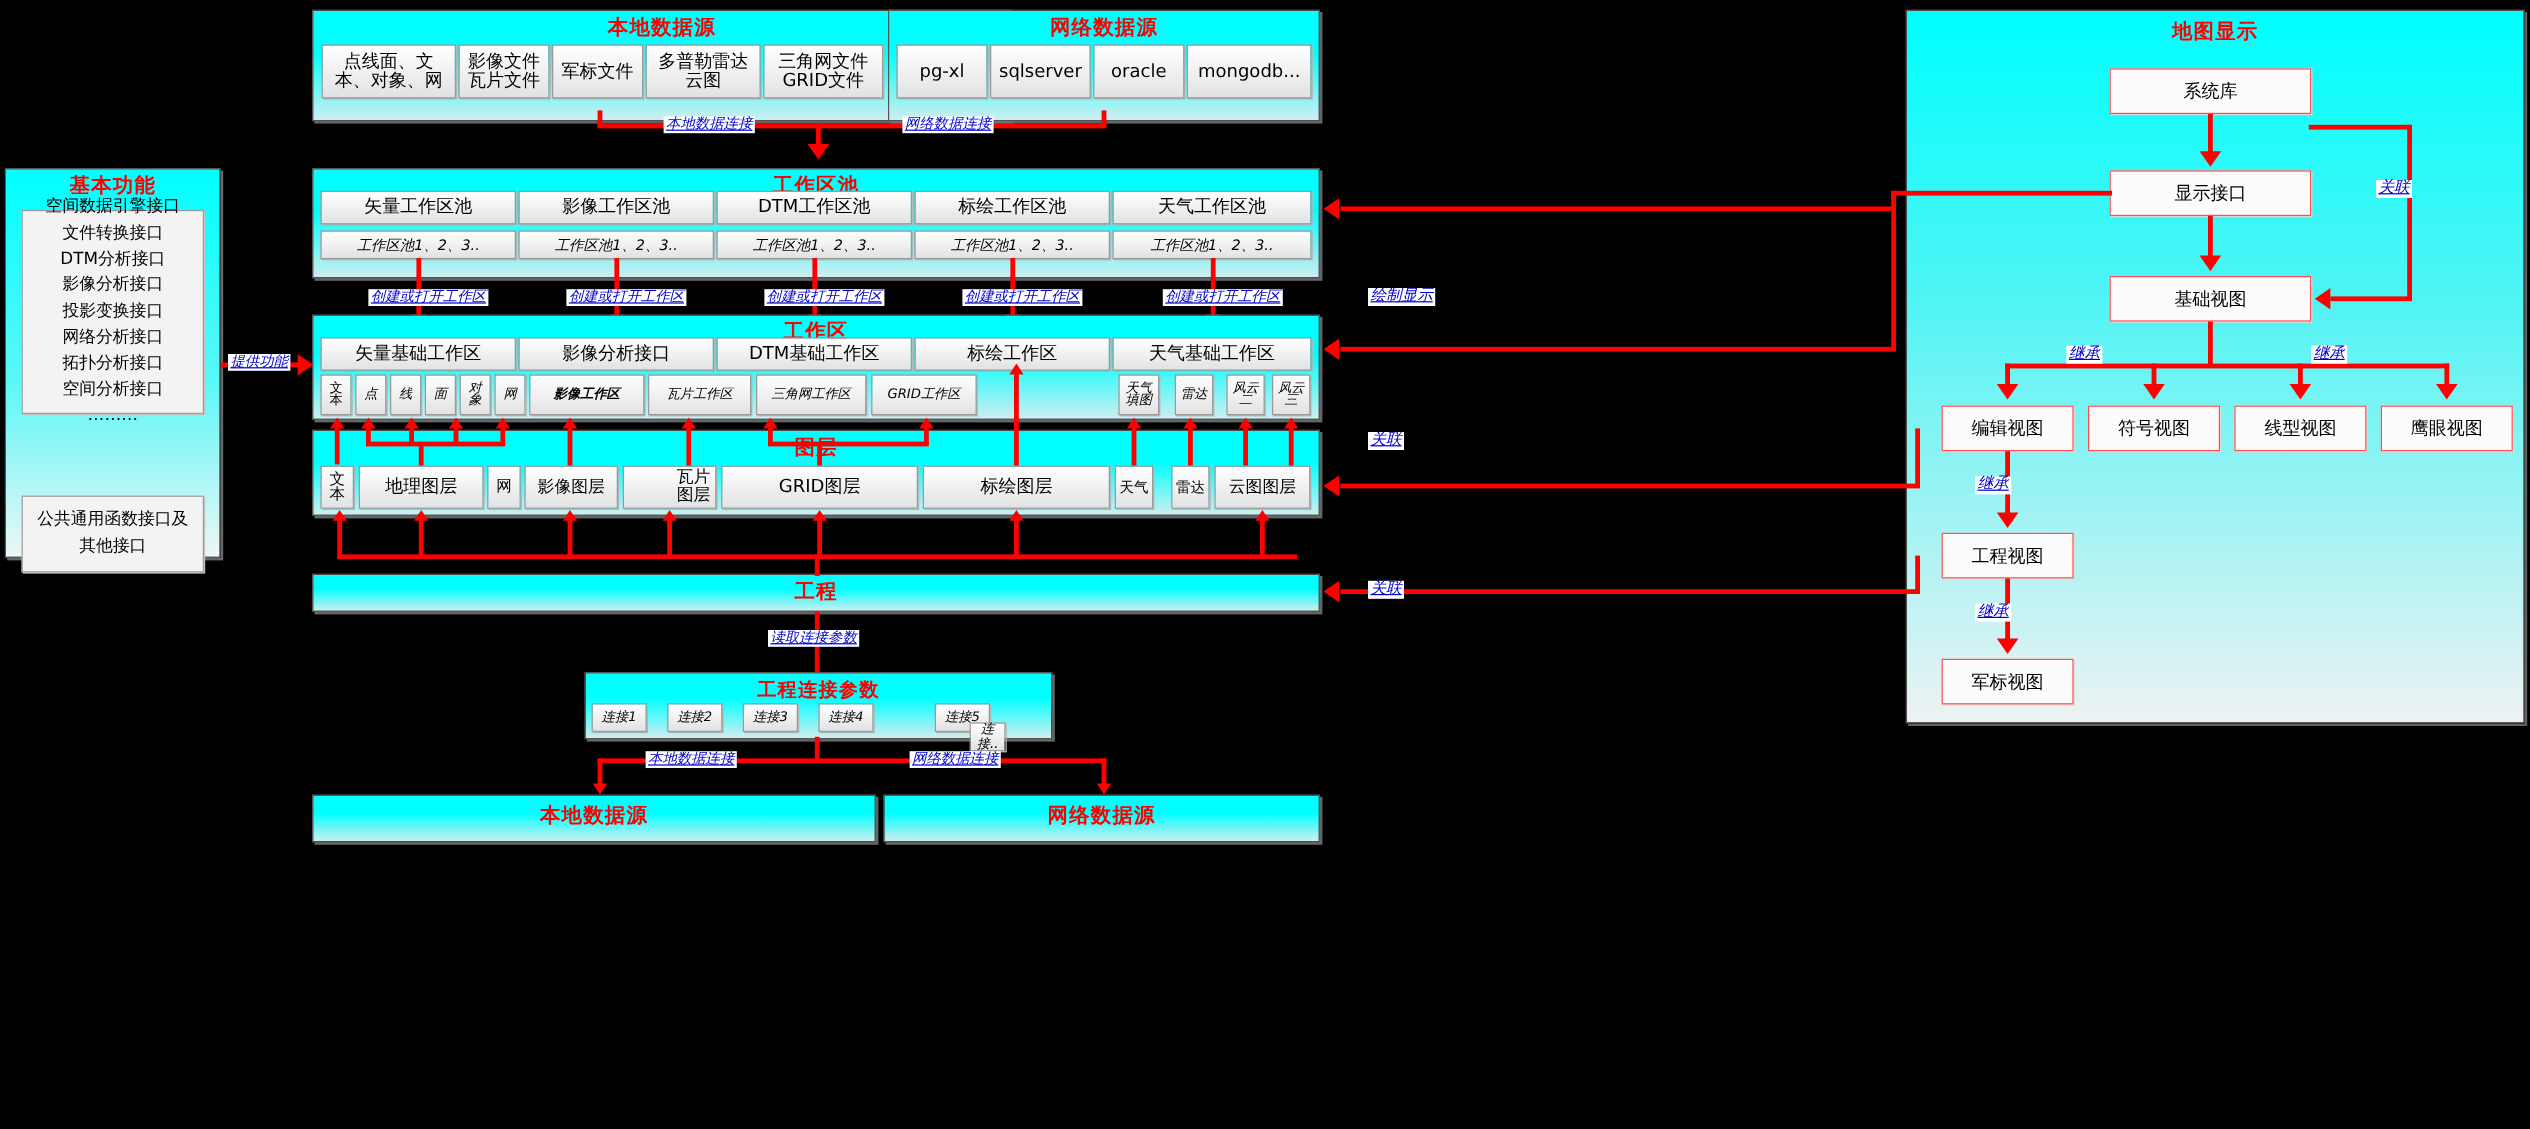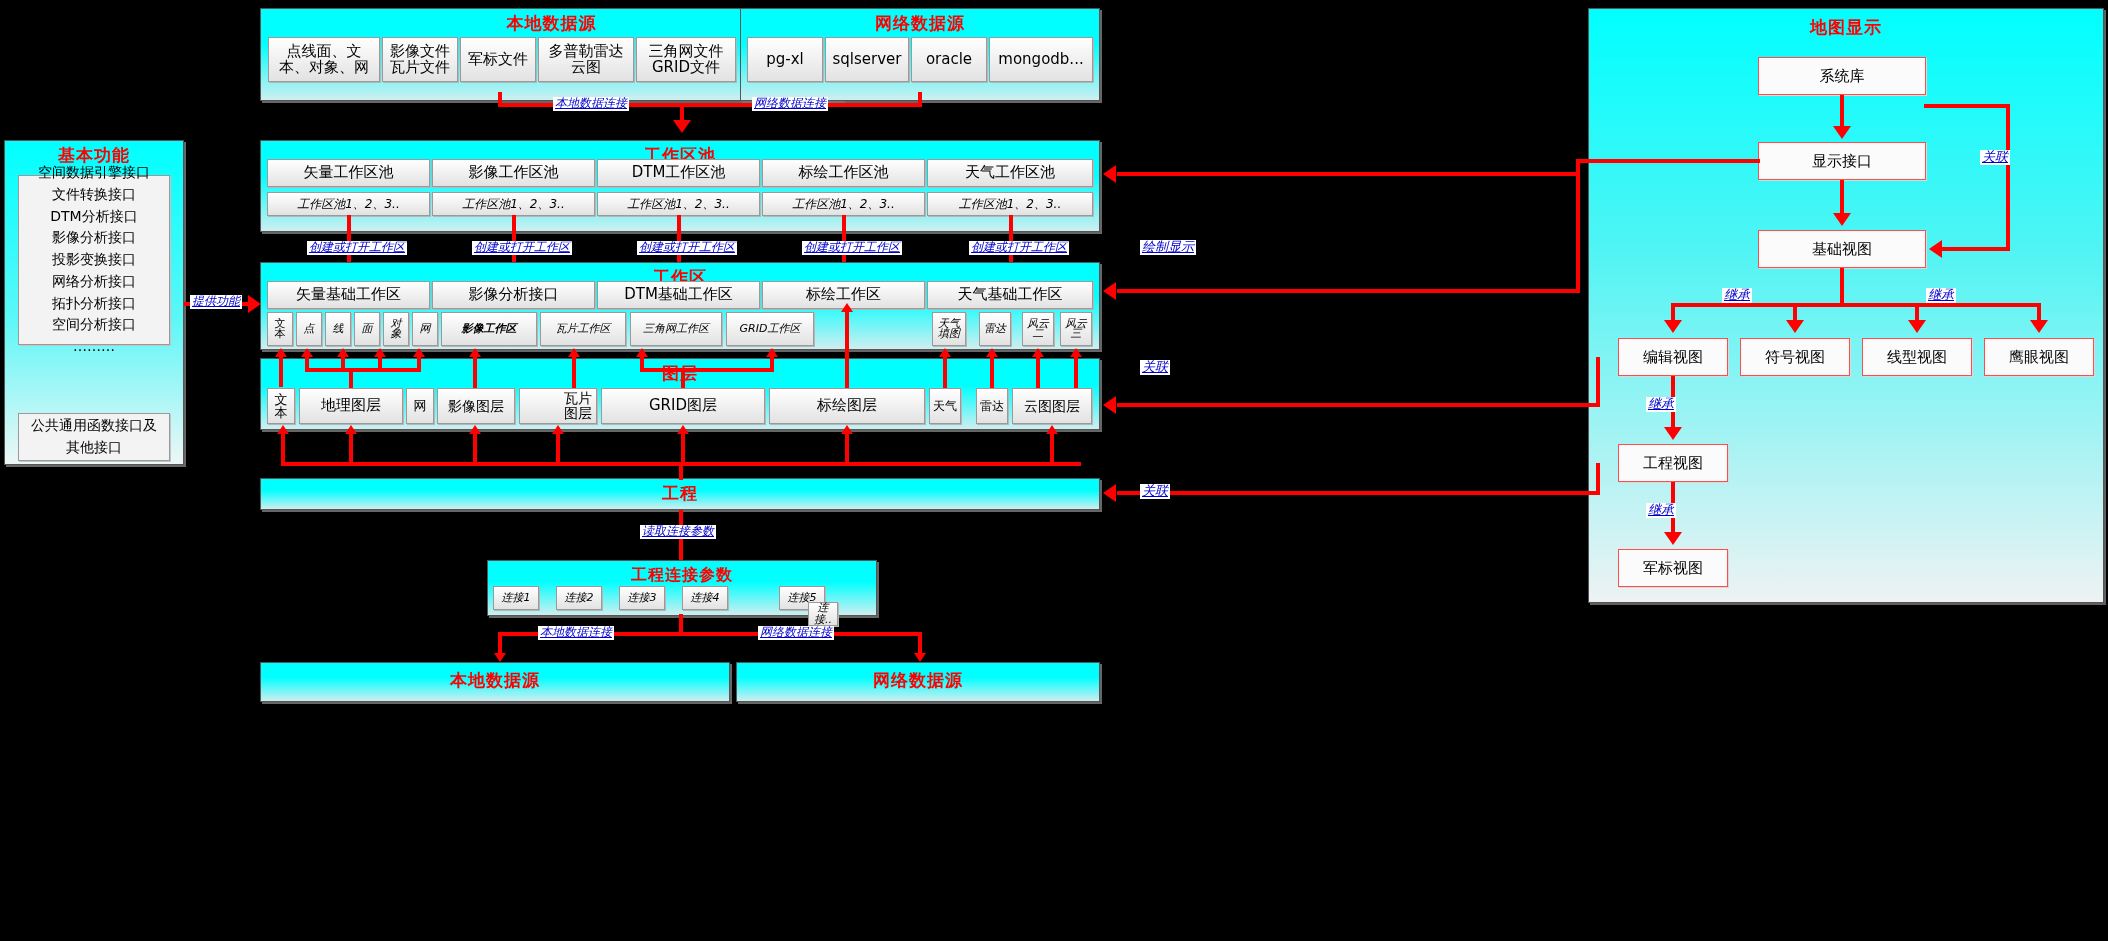--- a/index.html
+++ b/index.html
@@ -92,21 +92,21 @@
   <span>空间数据引擎接口</span>
   <span>文件转换接口</span>
   <span>DTM分析接口</span>
   <span>影像分析接口</span>
   <span>投影变换接口</span>
   <span>网络分析接口</span>
   <span>拓扑分析接口</span>
   <span>空间分析接口</span>
   <span>………</span>
 </div>
-<div class="listbox" style="left:18px;top:413px;width:152px;height:48px;white-space:pre-line;">公共通用函数接口及
+<div class="listbox" style="left:18px;top:413px;width:152px;height:64px;white-space:pre-line;">公共通用函数接口及
 其他接口</div>
 
 <div class="ln" style="left:184px;top:302px;width:72px;height:4px;"></div>
 <div class="elab" style="left:190px;top:295px;">提供功能</div>
 <div class="ah ah-r" style="left:248px;top:295px;"></div>
 
 <div class="panel" style="left:260px;top:140px;width:840px;height:92px;">
   <div class="ptitle">工作区池</div>
 </div>
 <div class="box" style="left:267px;top:159px;width:163px;height:28px;">矢量工作区池</div>

